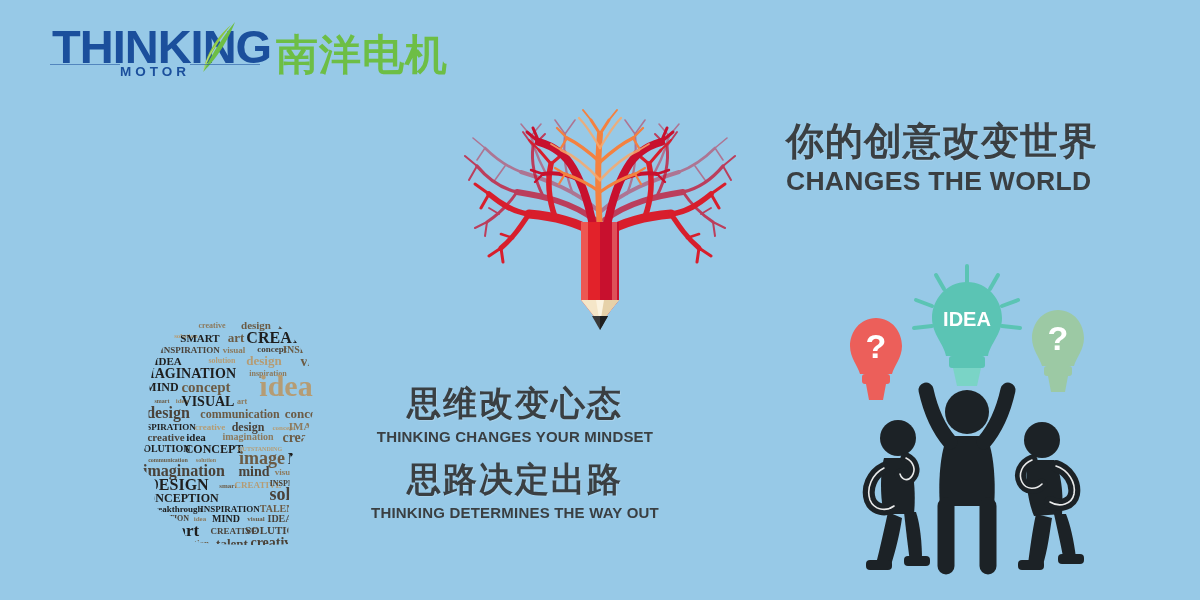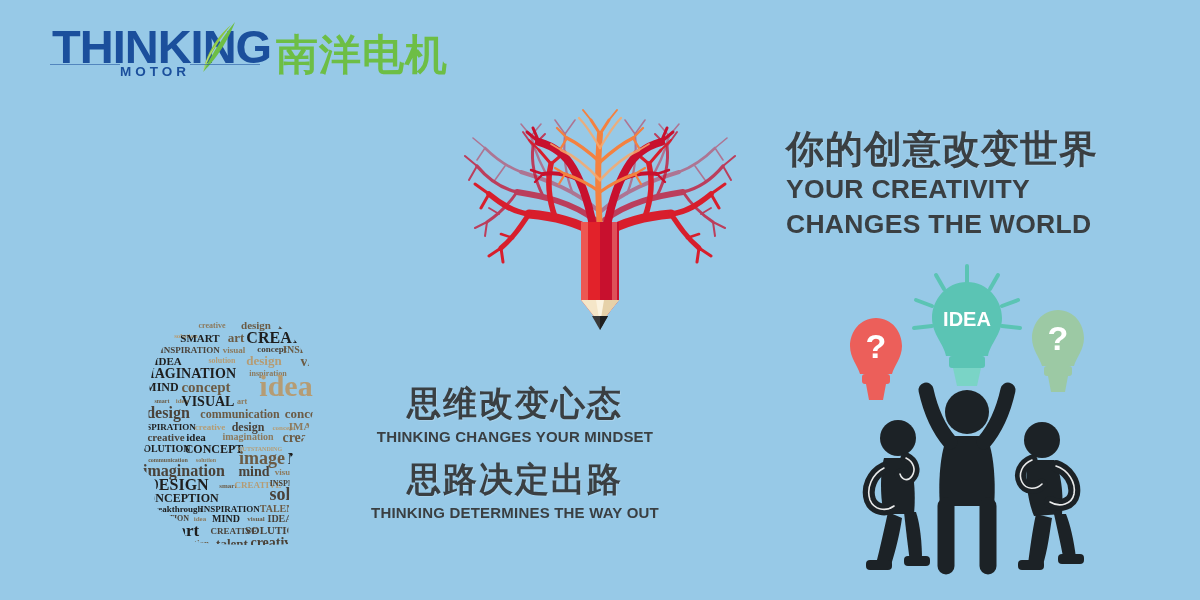--- a/index.html
+++ b/index.html
@@ -49,21 +49,20 @@
     letter-spacing:.5px; line-height:56px; margin-top:3px;
   }
 
   
   #right-head { position:absolute; left:786px; top:118px; width:400px; }
   .cn-right {
     font-size:38px; font-weight:bold; color:#3A3F42;
     letter-spacing:1px; line-height:46px;
     font-family:"DejaVu Sans","Liberation Sans",sans-serif;
     text-shadow:1px 1px 0 rgba(255,255,255,.16);
-    margin-top:8px;
   }
   .en-right {
     font-size:26.5px; font-weight:bold; color:#3A3F42;
     letter-spacing:.3px; line-height:35px;
   }
 
   
   #mid-text { position:absolute; left:330px; top:382px; width:370px; text-align:center; }
   .cn-mid {
     font-size:34px; font-weight:bold; color:#3A3F42;
@@ -104,21 +103,20 @@
     <div class="logo-sub-wrap">
       <span class="logo-rule"></span>
       <span class="logo-sub">MOTOR</span>
       <span class="logo-rule"></span>
     </div>
   </div>
 
 
   <div id="right-head">
     <div class="cn-right">你的创意改变世界</div>
-    <div class="en-right">YOUR CREATIVITY</div>
     <div class="en-right">CHANGES THE WORLD</div>
   </div>
 
   <div id="mid-text">
     <div class="cn-mid">思维改变心态</div>
     <div class="en-mid">THINKING CHANGES YOUR MINDSET</div>
     <div class="cn-mid mid-row2">思路决定出路</div>
     <div class="en-mid">THINKING DETERMINES THE WAY OUT</div>
   </div>
 

